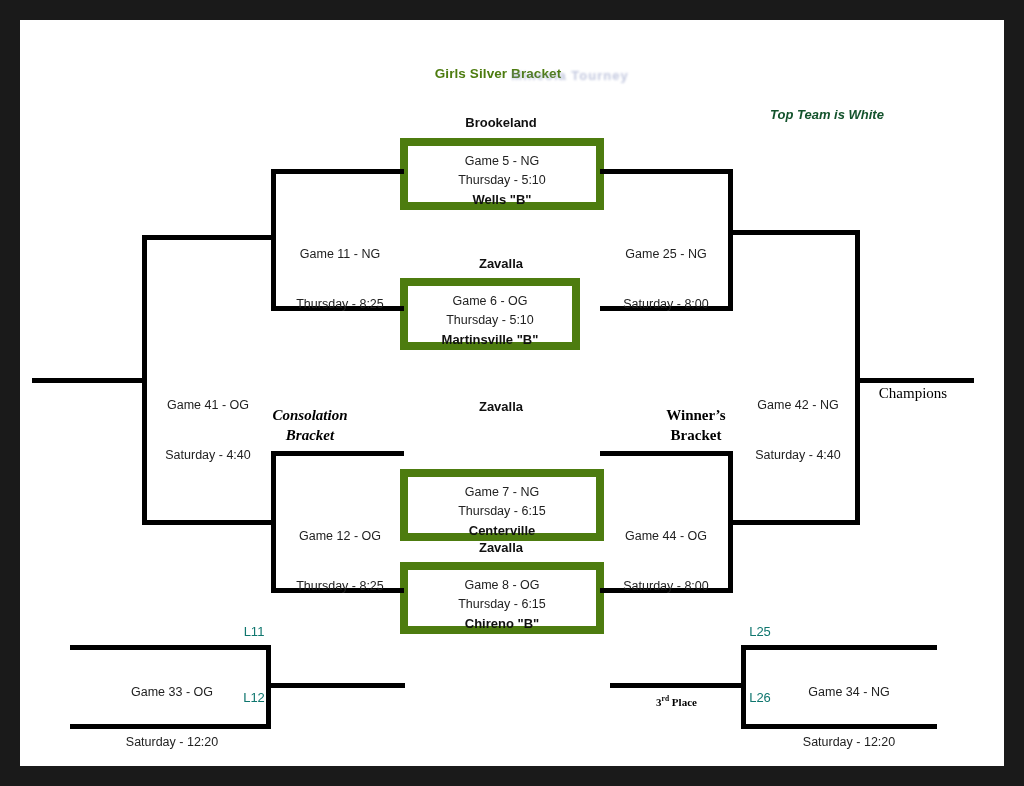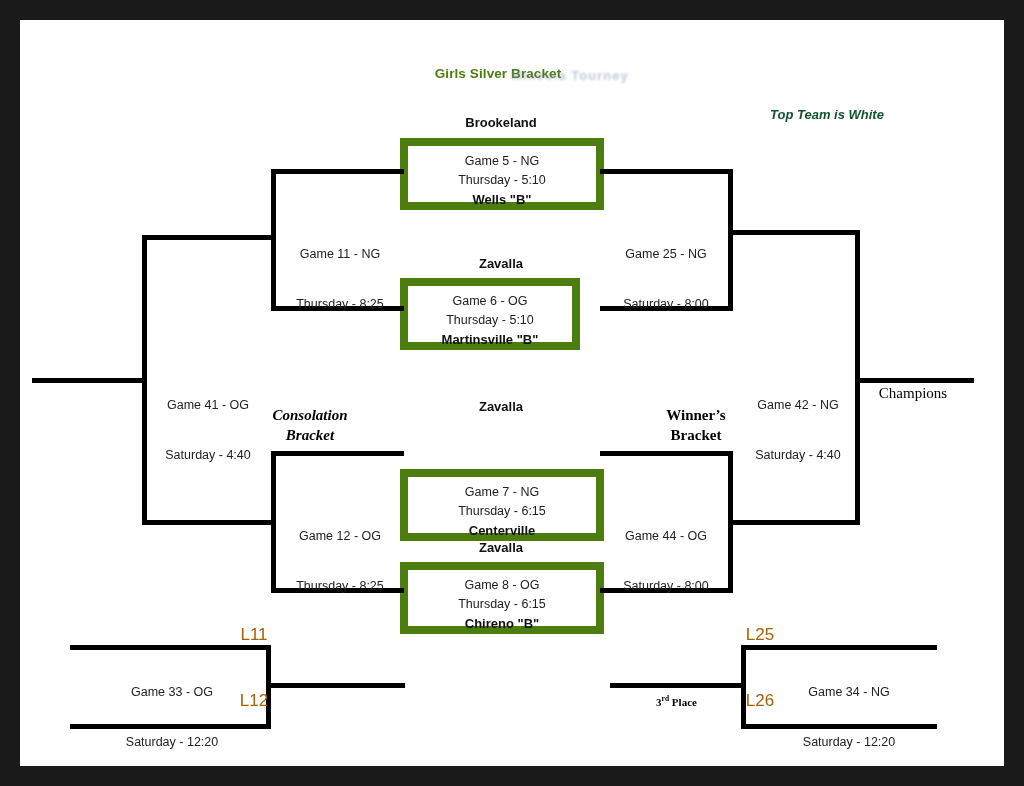--- a/index.html
+++ b/index.html
@@ -28,21 +28,21 @@
   #title{font-size:13.5px;font-weight:700;color:#4d7c0f;letter-spacing:.1px;}
   #subtitle-artifact{
     font-size:13px;font-weight:700;color:#7a86b8;opacity:.45;
     filter:blur(1.1px);letter-spacing:1px;
   }
   #note{font-size:13px;font-weight:700;font-style:italic;color:#14532d;}
 
   .teamname{font-size:13px;font-weight:700;color:#111;}
   .gameinfo{font-size:12.5px;color:#222;}
   .gameinfo div{line-height:1.45;}
-  .seedlabel{font-size:17px;color:#a16207;}
+  .seedlabel{font-size:13px;color:#0f766e;}
   .serif{font-family:"Liberation Serif", serif;font-weight:700;color:#000;}
   #consolation-label,#winners-label{font-size:15px;line-height:1.3;text-align:center;}
   #champions-label{font-size:15px;font-weight:400;font-family:"Liberation Serif", serif;color:#000;}
   #third-place-label{font-size:11px;}
   #third-place-label sup{font-size:7.5px;vertical-align:super;}
 
   
   .line{position:absolute;background:#000;}
   .hline{height:5px;}
   .vline{width:5px;}

